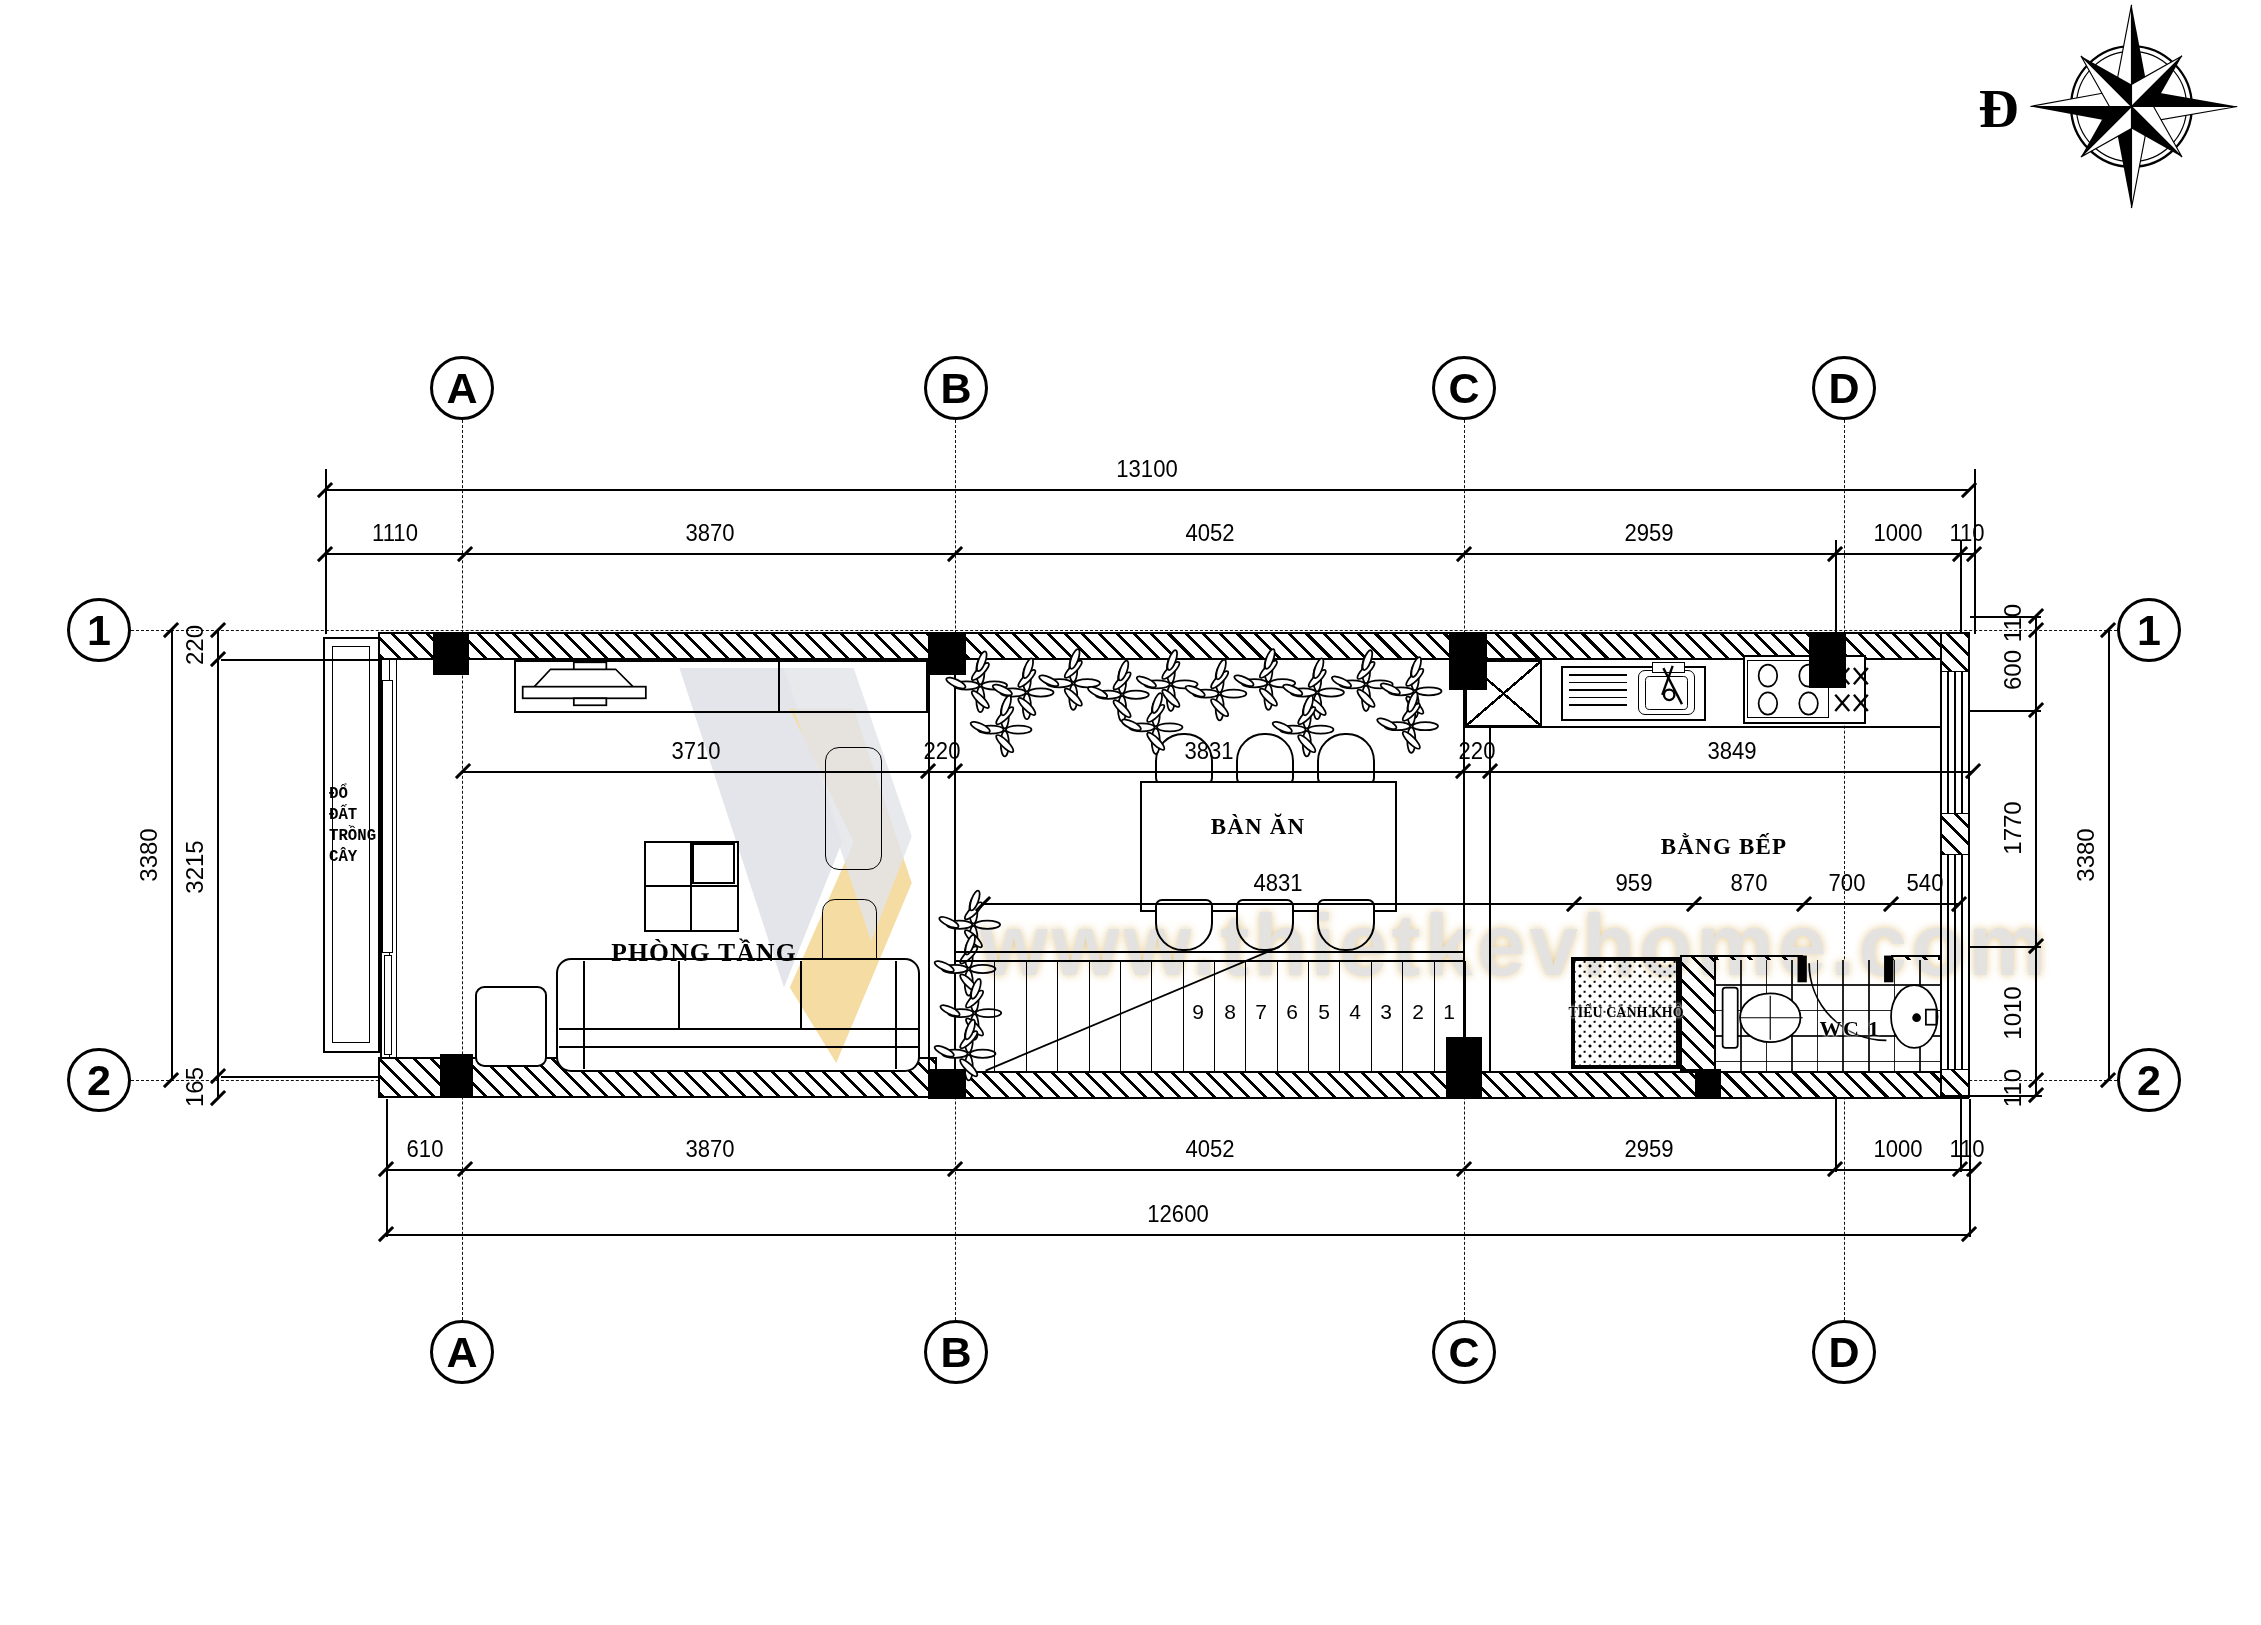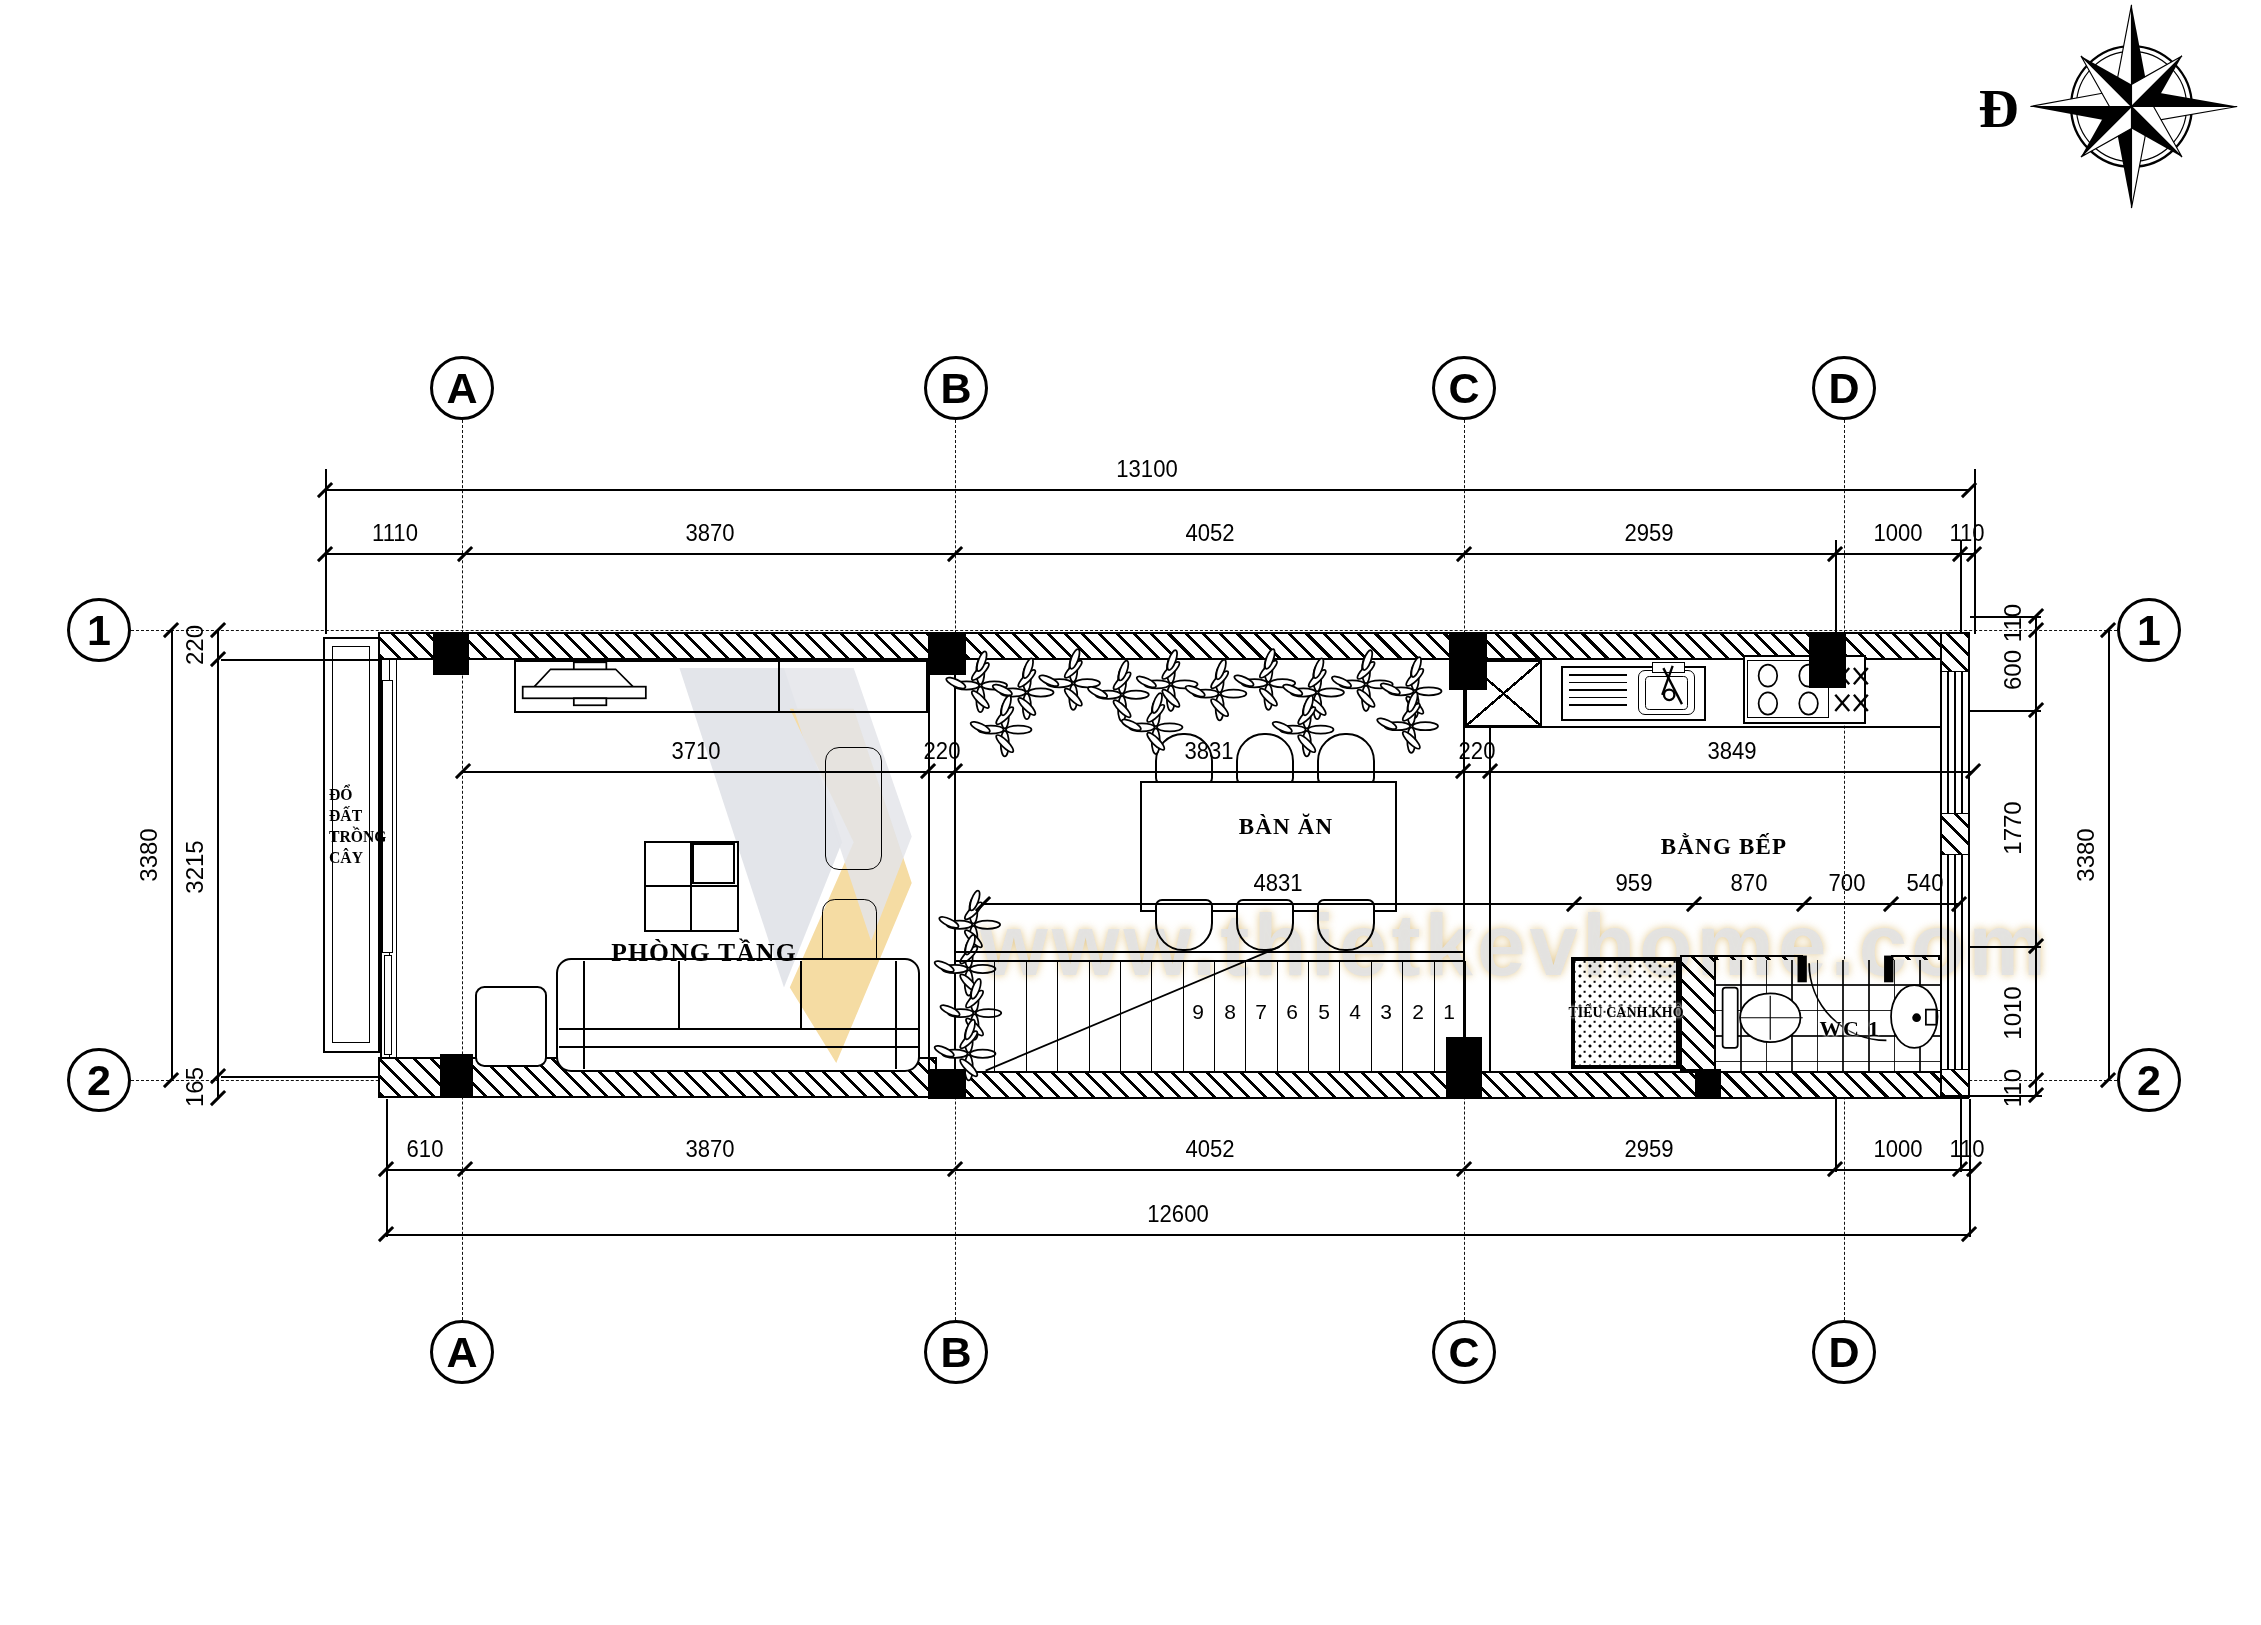--- a/index.html
+++ b/index.html
@@ -54,21 +54,21 @@
   .drain{background:repeating-linear-gradient(to bottom,#000 0 1.7px,transparent 1.7px 7.6px);z-index:3}
 
   #overlay-svg{left:0;top:0;z-index:3}
   .wm{left:0;top:0;width:2261px;height:1626px;mix-blend-mode:multiply;opacity:.72;z-index:6;pointer-events:none}
   .wm > *{position:absolute}
   .wm-brand{left:1002px;top:677px;font-size:204px;font-weight:700;letter-spacing:2.3px;color:#F2CE7F;white-space:nowrap}
   .wm-url{left:980px;top:895px;font-size:87px;font-weight:700;letter-spacing:4.1px;color:rgba(216,216,216,.95);
           text-shadow:0 0 8.1px #d9b464;white-space:nowrap}
   .title{left:1241px;top:1533px;transform:translate(-50%,-50%);font-family:"Liberation Serif",serif;
          font-weight:700;font-size:60px;letter-spacing:1.7px;white-space:nowrap;z-index:5}
-  .planter-text{font-family:Liberation Serif, serif;font-weight:700;font-size:15.7px;line-height:21px;z-index:4}
+  .planter-text{font-family:Liberation Mono, monospace;font-weight:700;font-size:15.7px;line-height:21px;z-index:4}
 </style>
 </head>
 <body>
 
 <div id="canvas">
 
   <div class="axis-v" style="left:462px;top:420px;height:900px"></div>
   <div class="axis-v" style="left:955px;top:420px;height:900px"></div>
   <div class="axis-v" style="left:1464px;top:420px;height:900px"></div>
   <div class="axis-v" style="left:1844px;top:420px;height:900px"></div>
@@ -111,21 +111,21 @@
   <div class="box" style="left:475px;top:986px;width:72px;height:81px;border-radius:9.3px"></div>
   <div class="room-label" style="left:704px;top:953px">PHÒNG TẦNG</div>
 
   <div class="chair" style="left:1155px;top:733px;width:58px;height:52px"></div>
   <div class="chair" style="left:1236px;top:733px;width:58px;height:52px"></div>
   <div class="chair" style="left:1317px;top:733px;width:58px;height:52px"></div>
   <div class="box" style="left:1140px;top:781px;width:257px;height:131px"></div>
   <div class="chair bot" style="left:1155px;top:899px;width:58px;height:52px"></div>
   <div class="chair bot" style="left:1236px;top:899px;width:58px;height:52px"></div>
   <div class="chair bot" style="left:1317px;top:899px;width:58px;height:52px"></div>
-  <div class="room-label" style="left:1286px;top:827px;font-size:23px">BÀN ĂN</div>
+  <div class="room-label" style="left:1258px;top:827px;font-size:23px">BÀN ĂN</div>
 
   <div class="fridge" style="left:1465px;top:660px;width:77px;height:67px"></div>
   <div class="box" style="left:1561px;top:666px;width:145px;height:55px"></div>
   <div class="drain" style="left:1569px;top:674px;width:58px;height:38px"></div>
   <div class="box b3" style="left:1638px;top:670px;width:57px;height:45px;border-radius:7px"></div>
   <div class="box b2" style="left:1645px;top:676px;width:43px;height:34px;border-radius:4.6px"></div>
   <div class="box b3" style="left:1652px;top:662px;width:33px;height:10.5px"></div>
   <div class="box" style="left:1743px;top:655px;width:123px;height:69px"></div>
   <div class="box b3 nofill" style="left:1747px;top:660px;width:82px;height:58px"></div>
   <div class="room-label" style="left:1724px;top:847px;font-size:23px">BẰNG BẾP</div>

